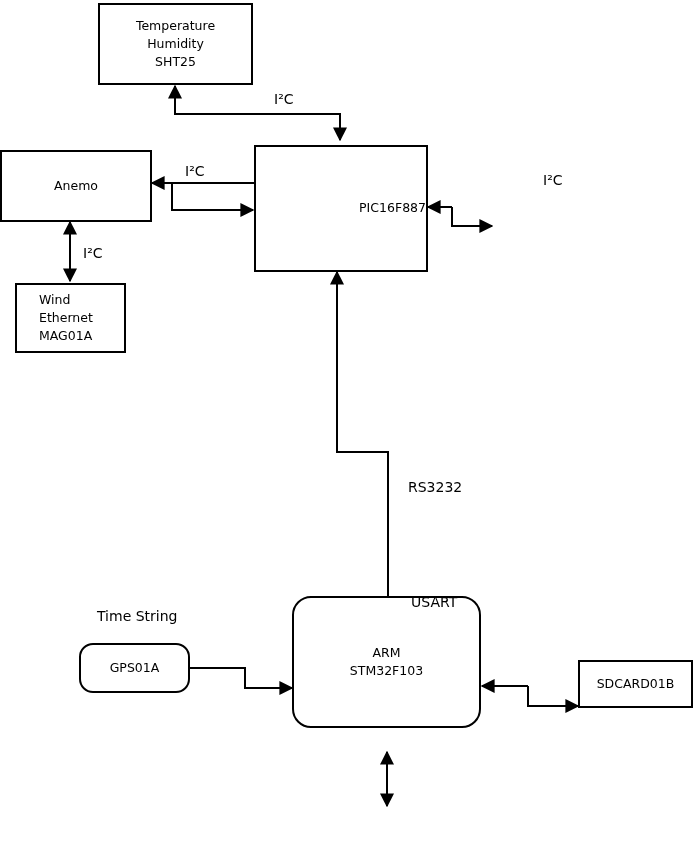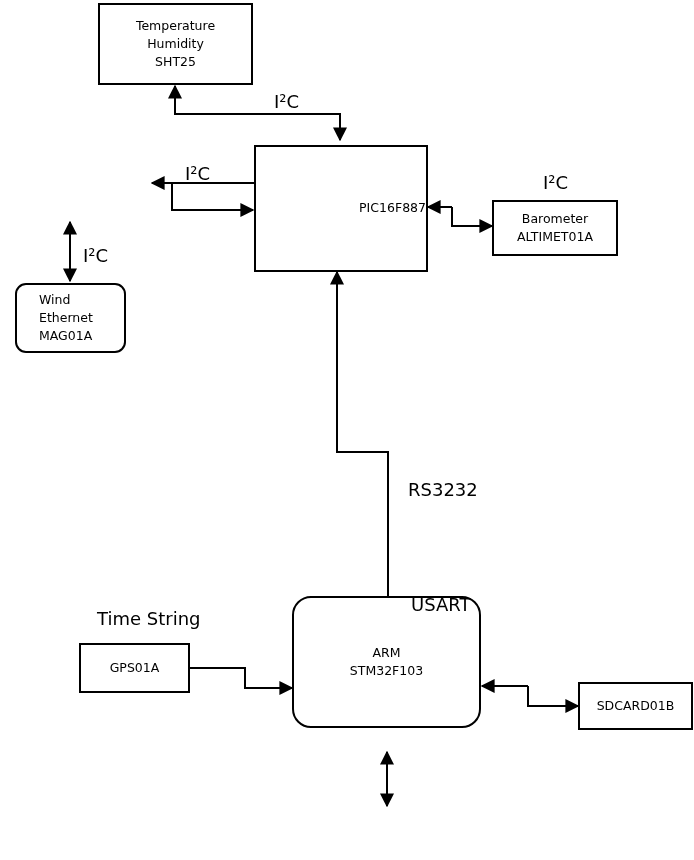--- a/index.html
+++ b/index.html
@@ -32,21 +32,21 @@
   }
   .node .line {
     display: block;
     white-space: pre;
   }
   .node.spaced .line + .line {
   }
   .edge-label {
     position: absolute;
     color: #000000;
-    font-size: 18px;
+    font-size: 14px;
     white-space: nowrap;
     z-index: 4;
   }
   svg#wires {
     position: absolute;
     left: 0;
     top: 0;
     width: 694px;
     height: 860px;
     z-index: 1;
@@ -86,46 +86,45 @@
 
     <path d="M 387 752 L 387 806" fill="none" stroke="#000000" stroke-width="2" marker-start="url(#arrow)" marker-end="url(#arrow)"></path>
   </svg>
 
   <div class="node" style="left:98px; top:3px; width:155px; height:82px;">
     <span class="line">Temperature</span>
     <span class="line">Humidity</span>
     <span class="line">SHT25</span>
   </div>
 
+  <div class="node" style="left:0px; top:150px; width:152px; height:72px;">
+    <span class="line">Anemo</span>
+  </div>
 
   <div class="node" style="left:254px; top:145px; width:174px; height:127px;align-items:flex-end;">
     <span class="line">PIC16F887</span>
   </div>
 
-  <div class="node" style="left:492px; top:200px; width:126px; height:56px;">
-    <span class="line">Barometer</span>
-    <span class="line">ALTIMET01A</span>
-  </div>
 
-  <div class="node" style="left:15px; top:283px; width:111px; height:70px; align-items:flex-start; padding-left:22px; text-align:left;border-radius:11px;">
+  <div class="node" style="left:15px; top:283px; width:111px; height:70px; align-items:flex-start; padding-left:22px; text-align:left;">
     <span class="line">Wind</span>
     <span class="line">Ethernet</span>
     <span class="line">MAG01A</span>
   </div>
 
-  <div class="node" style="left:79px; top:643px; width:111px; height:50px;">
+  <div class="node" style="left:79px; top:643px; width:111px; height:50px;border-radius:14px;">
     <span class="line">GPS01A</span>
   </div>
 
   <div class="node spaced" style="left:292px; top:596px; width:189px; height:132px;border-radius:19px;">
     <span class="line">ARM</span>
     <span class="line">STM32F103</span>
   </div>
 
-  <div class="node" style="left:578px; top:682px; width:115px; height:48px;">
+  <div class="node" style="left:578px; top:660px; width:115px; height:48px;">
     <span class="line">SDCARD01B</span>
   </div>
 
 
   <div class="edge-label" style="left:274px; top:91px;">I²C</div>
 
   <div class="edge-label" style="left:185px; top:163px;">I²C</div>
 
   <div class="edge-label" style="left:83px; top:245px;">I²C</div>
 

